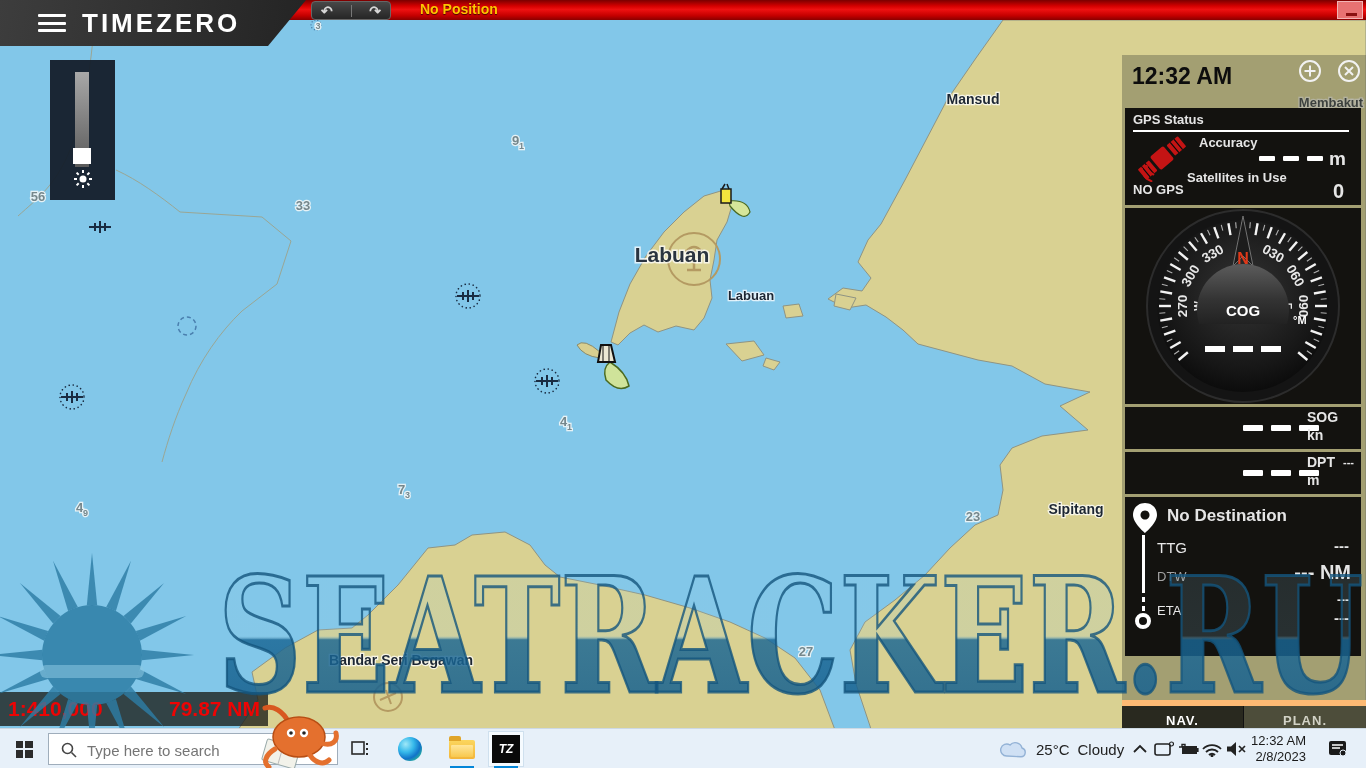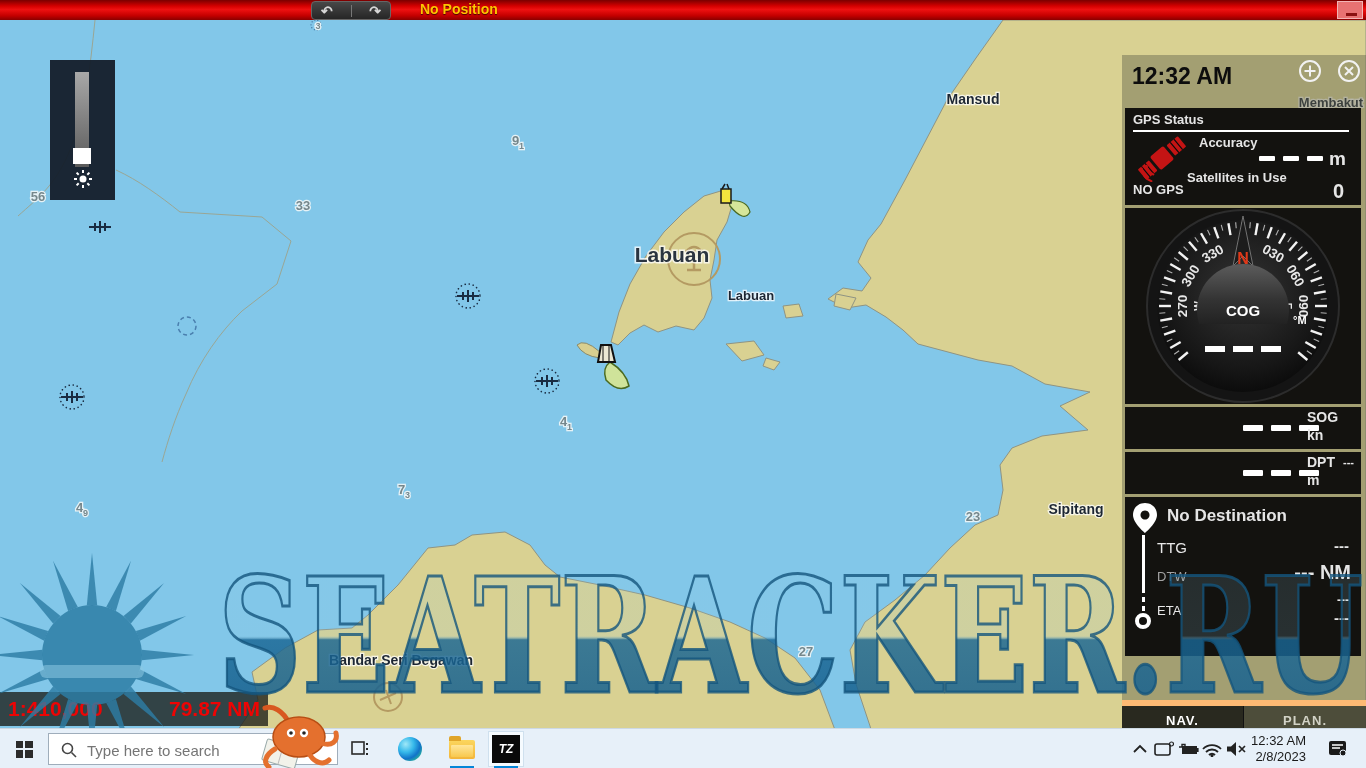--- a/index.html
+++ b/index.html
@@ -167,20 +167,28 @@
   <div id="minbtn" class="abs">
       <i></i>
     </div>
 
   <div id="histbox" class="abs">
     <span>↶</span>
     <span class="sep"></span>
     <span>↷</span>
   </div>
 
+  <div id="logo" class="abs">
+    <div id="burger">
+        <i></i>
+        <i></i>
+        <i></i>
+      </div>
+    <div id="logo-text">TIMEZERO</div>
+  </div>
 
   <div id="slider" class="abs">
     <div class="track"></div>
     <div class="thumb"></div>
     <svg style="position:absolute;left:22px;top:108px" width="22" height="22" viewBox="-11 -11 22 22">
       <circle r="3.5" fill="#fff"></circle>
       <g stroke="#fff" stroke-width="2">
         <path d="M0,-9 L0,-6 M0,9 L0,6 M-9,0 L-6,0 M9,0 L6,0 M-6.4,-6.4 L-4.3,-4.3 M6.4,6.4 L4.3,4.3 M-6.4,6.4 L-4.3,4.3 M6.4,-6.4 L4.3,-4.3"></path>
       </g>
     </svg>
@@ -445,20 +453,27 @@
     </div>
     <div class="tbi" style="left:442px;">
       <div id="folder"></div>
     </div>
     <div class="runline" style="left:450px;"></div>
     <div id="tz-tile">
       <div id="tz-ico">TZ</div>
     </div>
     <div class="runline" style="left:494px;"></div>
 
+    <div id="weather">
+      <svg width="28" height="20" viewBox="0 0 28 20">
+        <path d="M7,17 a6,6 0 1 1 3,-11 a7,7 0 0 1 12,3 a4.5,4.5 0 0 1 -1,8.8 Z" fill="#cfe0f4" stroke="#93b2d6" stroke-width="1.4"></path>
+      </svg>
+      <span>25°C</span>
+      <span>Cloudy</span>
+    </div>
 
     <div class="trayico" style="left:1128px;">
       <svg width="14" height="10" viewBox="0 0 14 10">
         <path d="M1,8 L7,2 L13,8" fill="none" stroke="#222" stroke-width="1.8"></path>
       </svg>
     </div>
     <div class="trayico" style="left:1152px;">
       <svg width="20" height="16" viewBox="0 0 20 16">
         <rect x="1" y="3" width="15" height="11" rx="2" fill="none" stroke="#222" stroke-width="1.6"></rect>
         <circle cx="17.5" cy="3" r="2" fill="none" stroke="#222" stroke-width="1.2"></circle>

